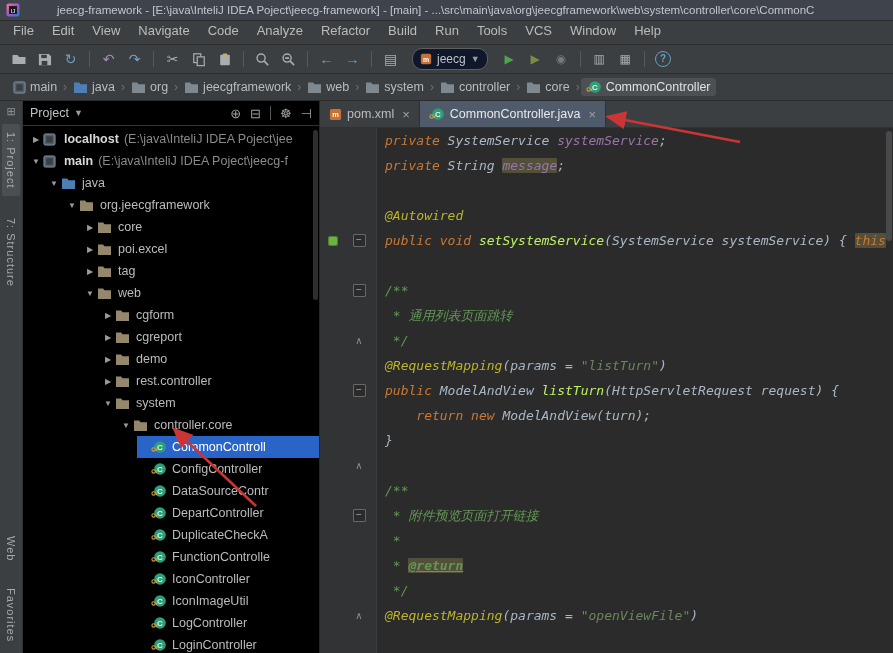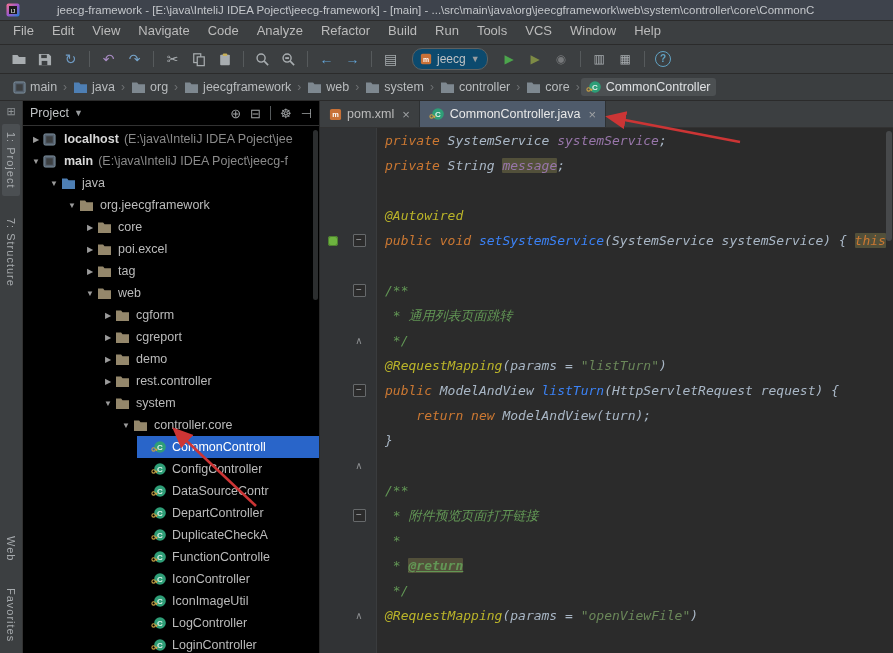--- a/index.html
+++ b/index.html
@@ -14,21 +14,21 @@
   
   .menubar{height:23px;display:flex;align-items:flex-start;padding-left:4px;font-size:13px;color:#BBBBBB;border-bottom:1px solid #2B2B2B;background:#3C3F41;}
   .menu-item{padding:2px 9px;}
 
   
   .toolbar{height:28px;display:flex;align-items:center;padding:0 6px;gap:1px;border-bottom:1px solid #2B2B2B;background:#3C3F41;}
   .tb-btn{width:25px;height:22px;display:flex;align-items:center;justify-content:center;border-radius:3px;}
   .tb-sep{width:1px;height:16px;background:#565A5C;margin:0 5px;display:inline-block;}
   .g{font-size:14px;color:#A8ADB0;line-height:1;}
   .help-circ{display:inline-block;width:14px;height:14px;border:1.4px solid #61A2C3;border-radius:50%;color:#61A2C3;font-size:10px;font-weight:bold;text-align:center;line-height:13px;}
-  .combo{height:20px;border:1px solid #5E6060;border-radius:10px;background:#0c4a6e;display:flex;align-items:center;padding:0 7px;gap:5px;font-size:12px;color:#C0C3C5;margin:0 8px;}
+  .combo{height:20px;border:1px solid #5E6060;border-radius:10px;background:#0f172a;display:flex;align-items:center;padding:0 7px;gap:5px;font-size:12px;color:#C0C3C5;margin:0 8px;}
   .combo .caret{font-size:9px;color:#9A9DA0;}
 
   
   .navbar{height:26px;display:flex;align-items:center;padding:0 8px;font-size:12.5px;color:#B9BCBE;border-bottom:1px solid #2B2B2B;background:#3B3E40;white-space:nowrap;overflow:hidden;}
   .crumb{display:flex;align-items:center;gap:4px;padding:2px 5px;border-radius:3px;}
   .crumb.active{background:#4C5052;color:#E0E2E4;}
   .crumb-sep{color:#6E7173;margin:0 1px;font-size:12px;}
   .crumb-ic{display:flex;align-items:center;}
 
   
@@ -72,21 +72,21 @@
   .gl .gi{width:26px;display:flex;justify-content:center;}
   .gl .gf{width:26px;display:flex;justify-content:center;color:#9DA0A2;}
   .fold-box{width:11px;height:11px;border:1px solid #66696B;background:#2B2B2B;color:#A9ABAD;font-size:10px;line-height:9px;text-align:center;border-radius:1px;}
   .fold-end{color:#8C8F91;font-size:10px;}
   .spring-ic{width:10px;height:10px;border-radius:3px;background:#6DB33F;display:inline-block;box-shadow:inset 0 0 0 1px #4E8030;}
   .code{flex:1;padding-left:8px;font-family:"DejaVu Sans Mono",monospace;font-size:13px;color:#A9B7C6;overflow:hidden;}
   .cl{height:25px;line-height:25px;white-space:pre;font-style:italic;}
   .kw{color:#CC7832;}
   .pln{color:#A9B7C6;}
   .fld{color:#9876AA;}
-  .mth{color:#3b82f6;}
+  .mth{color:#bef264;}
   .ann{color:#BBB529;}
   .str{color:#6A8759;}
   .doc{color:#629755;}
   .doctag{color:#629755;font-weight:bold;text-decoration:underline;}
   .lcmt{color:#808080;}
   .hl{background:#52503A;border-radius:1px;}
   .ed-scroll{position:absolute;right:1px;top:3px;width:6px;height:110px;background:#47494B;border-radius:3px;}
 
   .annotation-overlay{position:absolute;left:0;top:0;width:893px;height:653px;pointer-events:none;z-index:50;}
 </style>

